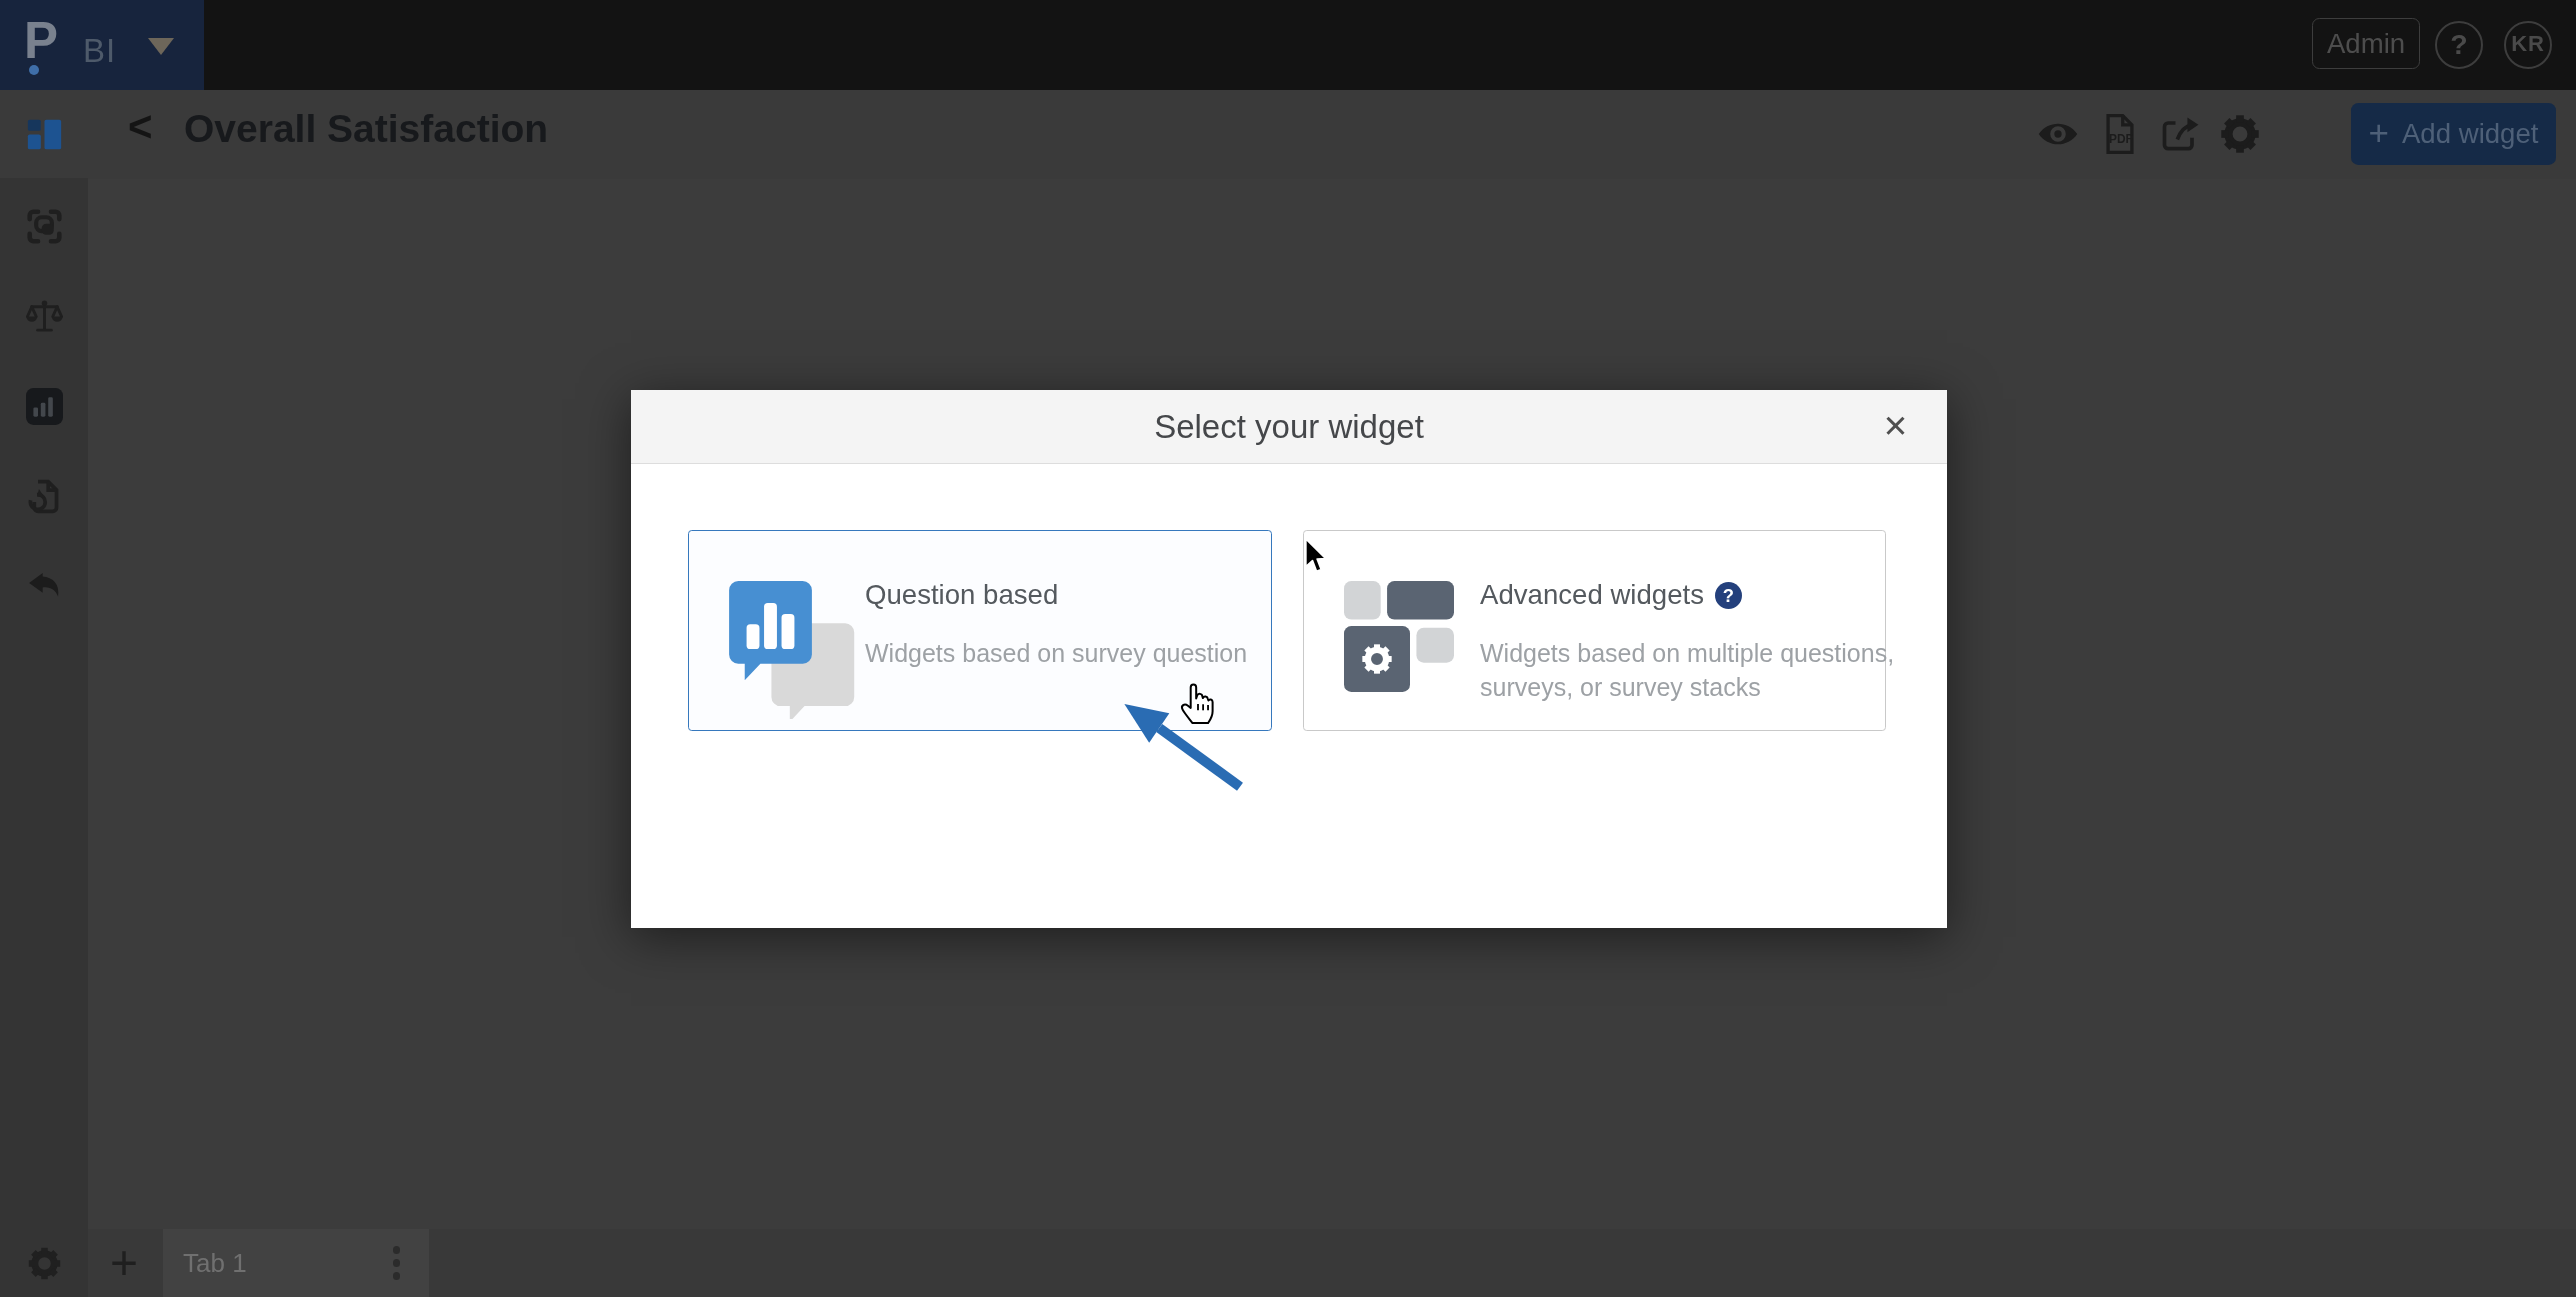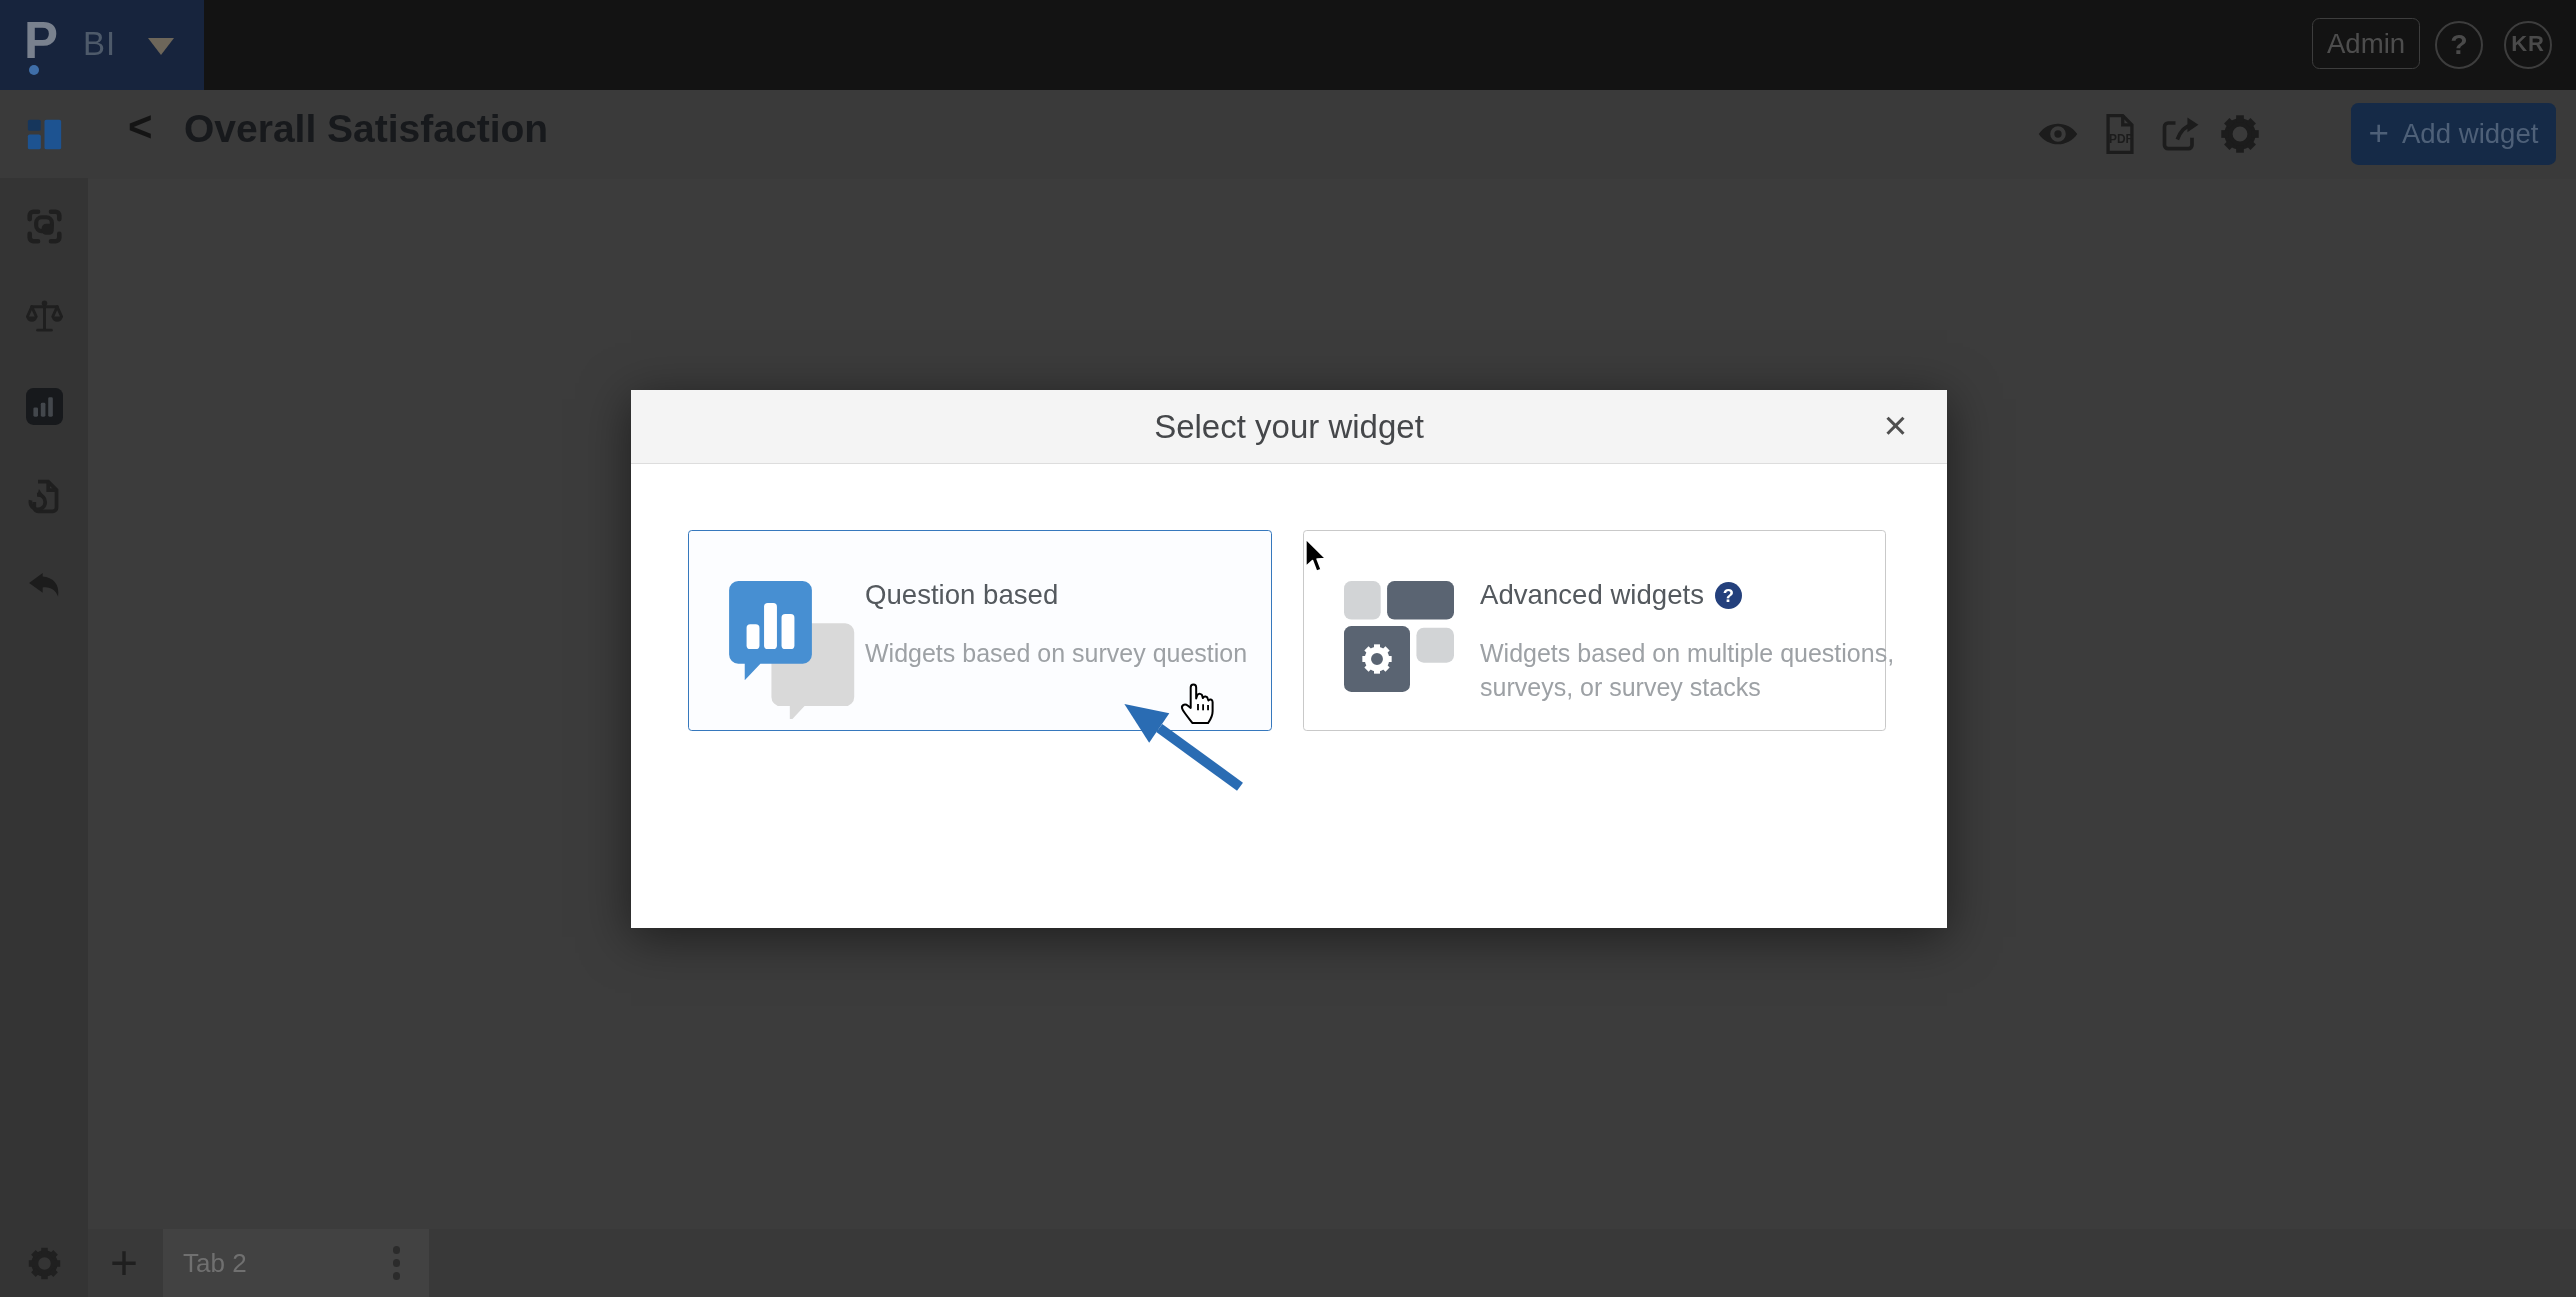--- a/index.html
+++ b/index.html
@@ -4,21 +4,21 @@
 <style>
   html,body{margin:0;padding:0;background:#3c3c3c;}
   #app{position:relative;width:2576px;height:1297px;overflow:hidden;
        font-family:"Liberation Sans",sans-serif;background:#3c3c3c;}
 
   
   .topbar{position:absolute;left:0;top:0;width:2576px;height:90px;background:#131313;}
   .logo-tile{position:absolute;left:0;top:0;width:204px;height:90px;background:#17243d;}
   .logo-p{position:absolute;left:24px;top:11px;font-size:51px;font-weight:600;color:#79818e;}
   .logo-dot{position:absolute;left:28.5px;top:65px;width:10px;height:10px;border-radius:50%;background:#3f6ea8;}
-  .logo-bi{position:absolute;left:83px;top:25px;font-size:33px;color:#4e5a6a;letter-spacing:0.9px;}
+  .logo-bi{position:absolute;left:83px;top:32px;font-size:33px;color:#4e5a6a;letter-spacing:0.9px;}
   .logo-caret{position:absolute;left:148px;top:38px;width:0;height:0;
     border-left:13.8px solid transparent;border-right:13.8px solid transparent;border-top:17.5px solid #6d665a;}
   .admin-btn{position:absolute;left:2312px;top:18.4px;width:108px;height:51px;border:1.8px solid #3d3d3d;
     border-radius:7.3px;color:#4d4d4d;font-size:27.6px;line-height:50px;text-align:center;box-sizing:border-box;}
   .circle-btn{position:absolute;top:21px;width:48px;height:48px;border:2.8px solid #3d3d3d;border-radius:50%;
     color:#4a4a4a;text-align:center;box-sizing:border-box;}
   .help-circle{left:2435px;font-size:28.5px;font-weight:700;line-height:42px;}
   .avatar-circle{left:2504px;font-size:22px;font-weight:700;line-height:42px;letter-spacing:0.9px;}
 
   
@@ -192,21 +192,21 @@
 
     <div class="addwidget">
       <span class="plus">+</span>
       <span>Add widget</span>
     </div>
   </div>
 
   <div class="bottombar">
     <div class="tab-plus">+</div>
     <div class="tab">
-      <span class="tab-label">Tab 2</span>
+      <span class="tab-label">Tab 1</span>
       <div class="tab-menu">
           <i></i>
           <i></i>
           <i></i>
         </div>
     </div>
   </div>
 
   <div class="modal">
     <div class="modal-header">

